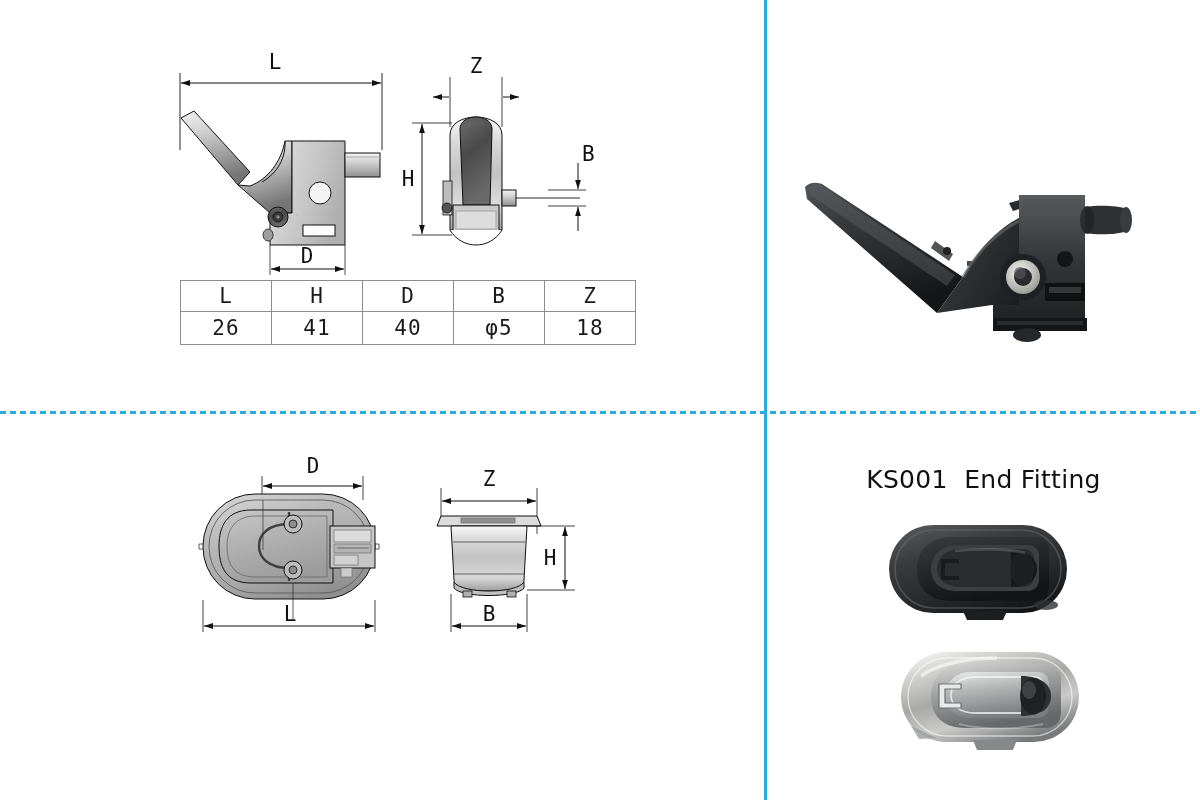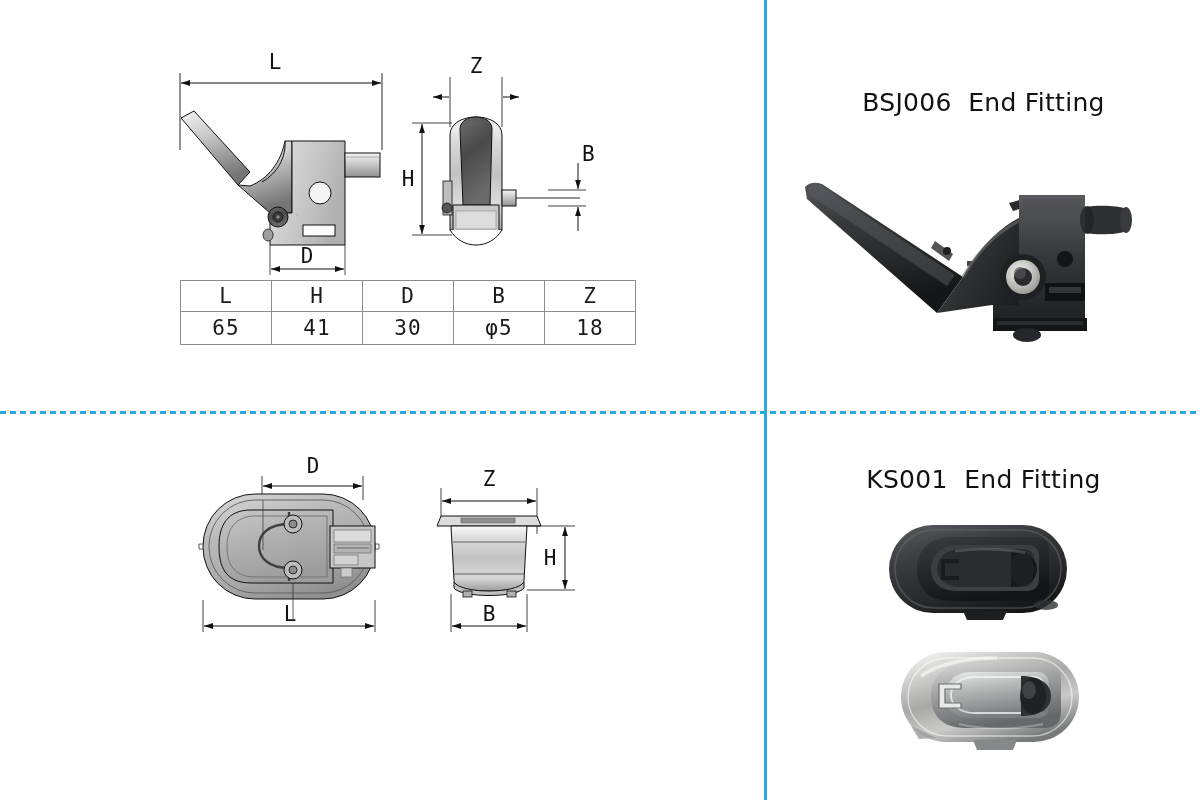--- a/index.html
+++ b/index.html
@@ -203,32 +203,31 @@
     <table class="spec-table" id="table-bsj">
       <tbody>
         <tr class="hdr">
           <td>L</td>
           <td>H</td>
           <td>D</td>
           <td>B</td>
           <td>Z</td>
         </tr>
         <tr class="val">
-          <td>65</td>
+          <td>26</td>
           <td>41</td>
-          <td>30</td>
+          <td>40</td>
           <td>φ5</td>
           <td>18</td>
         </tr>
       </tbody>
     </table>
   </div>
 
   <div class="quad q-tr">
-    <div class="product-title">BSJ006  End Fitting</div>
 
     <svg class="photo" style="left:20px; top:155px;" width="390" height="215" viewBox="0 0 390 215">
       <defs>
         <linearGradient id="pBlackA" x1="0" y1="0" x2="0.3" y2="1">
           <stop offset="0%" stop-color="#55565a"></stop>
           <stop offset="30%" stop-color="#3a3b3e"></stop>
           <stop offset="70%" stop-color="#26272a"></stop>
           <stop offset="100%" stop-color="#151618"></stop>
         </linearGradient>
         <linearGradient id="pBlackB" x1="0" y1="0" x2="1" y2="0.5">

